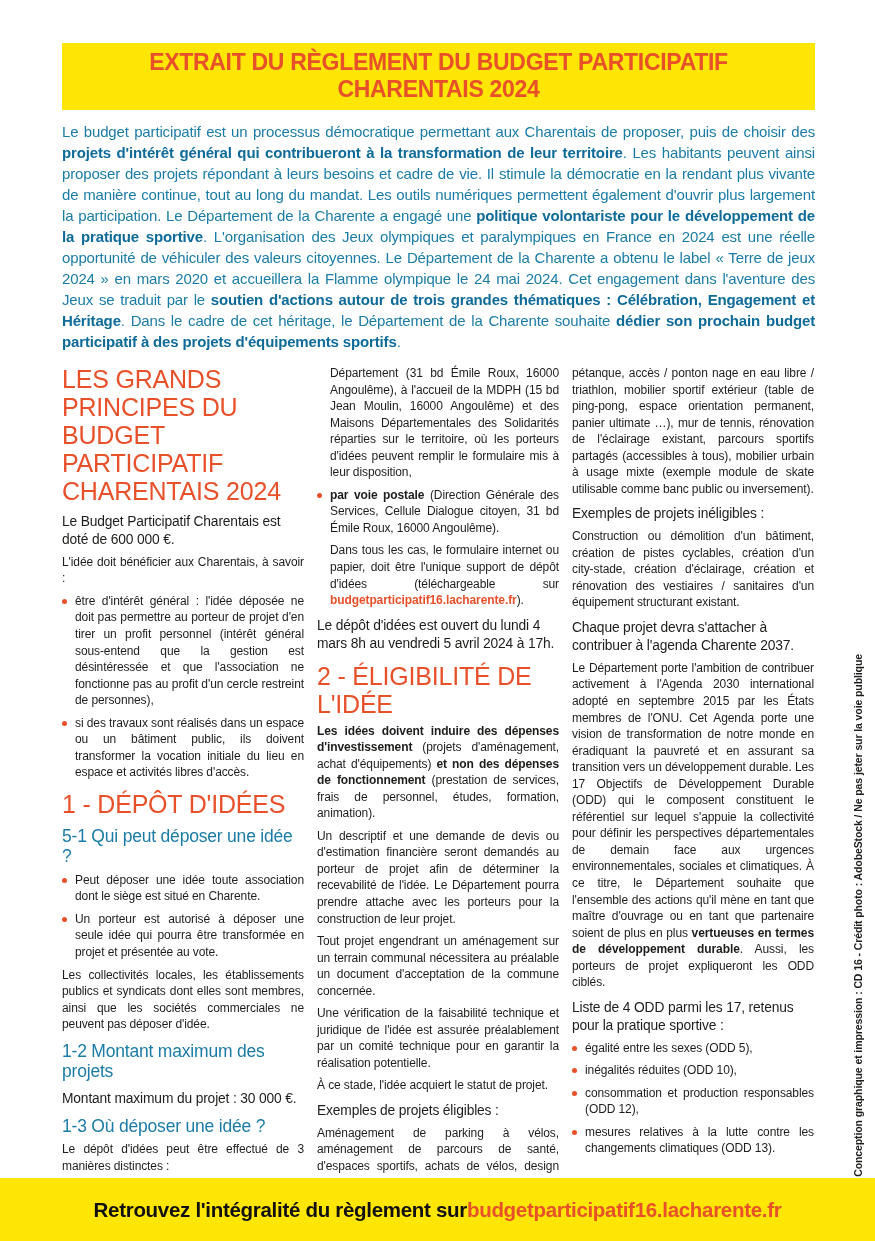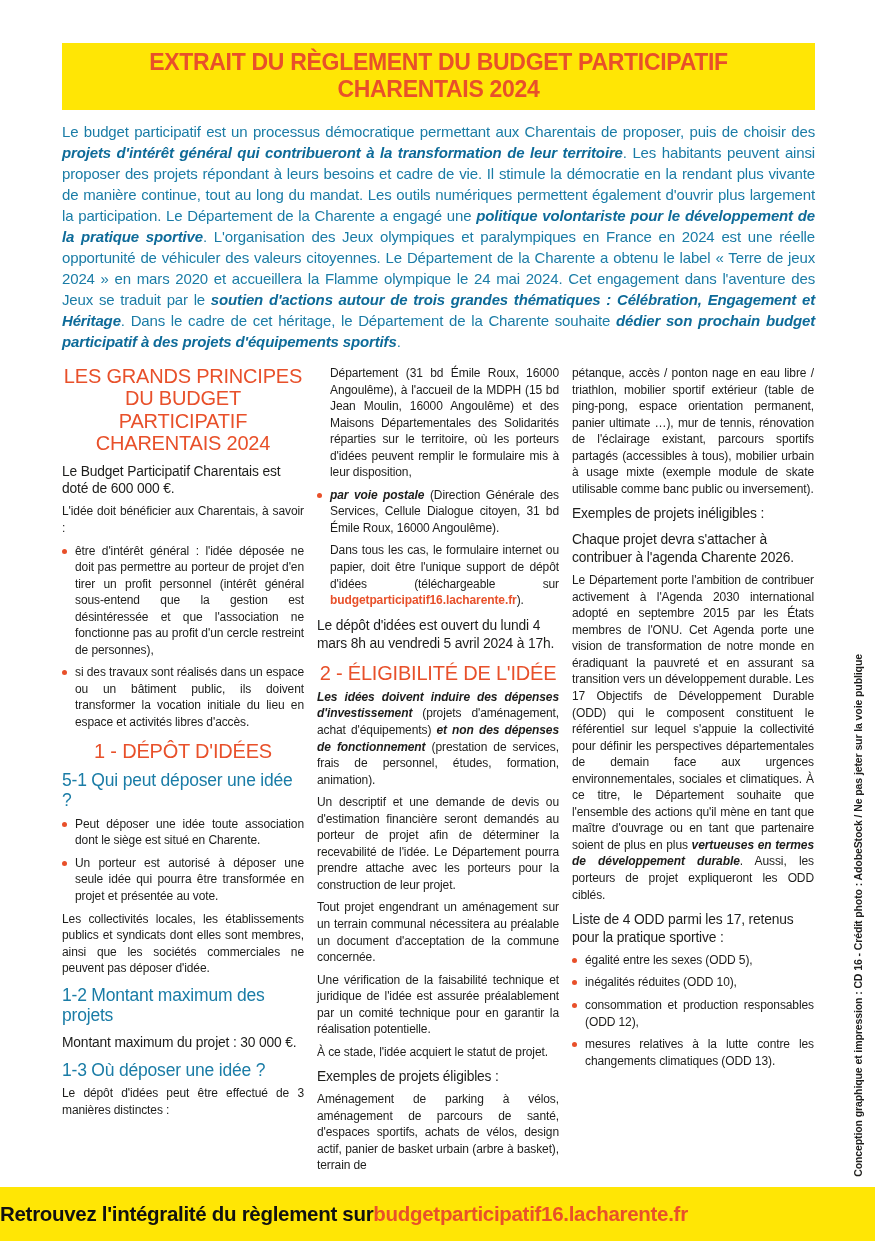--- a/index.html
+++ b/index.html
@@ -40,25 +40,24 @@
   .columns {
     display: flex;
     gap: 13px;
     margin-top: 13px;
   }
   .col { flex: 0 0 242px; width: 242px; }
   .block { margin: 0 0 6px; }
   .h-orange {
     color: var(--orange);
     font-weight: bold;
-    font-size: 20px;
+    font-size: 25px;
     line-height: 1.12;
     letter-spacing: -0.2px;
     margin: 9px 0 5px;
-    text-align: center;
   }
   .h-blue {
     color: var(--blue);
     font-weight: bold;
     font-size: 17.5px;
     line-height: 1.14;
     letter-spacing: -0.2px;
     margin: 9px 0 5px;
   }
   .col .block:first-child { margin-top: 0; }
@@ -80,40 +79,41 @@
   .p-indent { padding-left: 13px; }
   .bullet { position: relative; padding-left: 13px; }
   .dot {
     position: absolute;
     left: 0; top: 6px;
     width: 5px; height: 5px;
     border-radius: 50%;
     background: var(--orange);
   }
   .seg-n { font-weight: normal; }
-  .seg-b { font-weight: bold; font-style: italic; }
+  .seg-b { font-weight: bold; }
   .seg-ob { font-weight: bold; color: var(--orange); }
   .credit {
     position: absolute;
     right: 11px; bottom: 64px;
     writing-mode: vertical-rl;
     transform: rotate(180deg);
     font-size: 10.5px;
     font-weight: bold;
     letter-spacing: -0.1px;
     color: var(--ink);
     white-space: nowrap;
   }
   .footer {
     position: absolute;
     left: 0; right: 0; bottom: 0;
-    height: 54px;
+    height: 63px;
     background: var(--yellow);
     display: flex;
     align-items: center;
+    justify-content: center;
     font-weight: bold;
     font-size: 20.5px;
     letter-spacing: -0.3px;
     color: #111111;
   }
   .footer .seg-ob { color: var(--orange); }
 </style>
 </head>
 <body>
 
@@ -150,21 +150,22 @@
           <div class="block p"><span class="seg-n">Un descriptif et une demande de devis ou d'estimation financière seront demandés au porteur de projet afin de déterminer la recevabilité de l'idée. Le Département pourra prendre attache avec les porteurs pour la construction de leur projet.</span></div>
           <div class="block p"><span class="seg-n">Tout projet engendrant un aménagement sur un terrain communal nécessitera au préalable un document d'acceptation de la commune concernée.</span></div>
           <div class="block p"><span class="seg-n">Une vérification de la faisabilité technique et juridique de l'idée est assurée préalablement par un comité technique pour en garantir la réalisation potentielle.</span></div>
           <div class="block p"><span class="seg-n">À ce stade, l'idée acquiert le statut de projet.</span></div>
           <div class="block p-bold"><span class="seg-n">Exemples de projets éligibles :</span></div>
           <div class="block p"><span class="seg-n">Aménagement de parking à vélos, aménagement de parcours de santé, d'espaces sportifs, achats de vélos, design actif, panier de basket urbain (arbre à basket), terrain de</span></div>
         </div>
       <div class="col">
           <div class="block p"><span class="seg-n">pétanque, accès / ponton nage en eau libre / triathlon, mobilier sportif extérieur (table de ping-pong, espace orientation permanent, panier ultimate …), mur de tennis, rénovation de l'éclairage existant, parcours sportifs partagés (accessibles à tous), mobilier urbain à usage mixte (exemple module de skate utilisable comme banc public ou inversement).</span></div>
           <div class="block p-bold"><span class="seg-n">Exemples de projets inéligibles :</span></div>
-          <div class="block p-bold"><span class="seg-n">Chaque projet devra s'attacher à contribuer à l'agenda Charente 2026.</span></div>
+          <div class="block p"><span class="seg-n">Construction ou démolition d'un bâtiment, création de pistes cyclables, création d'un city-stade, création d'éclairage, création et rénovation des vestiaires / sanitaires d'un équipement structurant existant.</span></div>
+          <div class="block p-bold"><span class="seg-n">Chaque projet devra s'attacher à contribuer à l'agenda Charente 2037.</span></div>
           <div class="block p"><span class="seg-n">Le Département porte l'ambition de contribuer activement à l'Agenda 2030 international adopté en septembre 2015 par les États membres de l'ONU. Cet Agenda porte une vision de transformation de notre monde en éradiquant la pauvreté et en assurant sa transition vers un développement durable. Les 17 Objectifs de Développement Durable (ODD) qui le composent constituent le référentiel sur lequel s'appuie la collectivité pour définir les perspectives départementales de demain face aux urgences environnementales, sociales et climatiques. À ce titre, le Département souhaite que l'ensemble des actions qu'il mène en tant que maître d'ouvrage ou en tant que partenaire soient de plus en plus </span><span class="seg-b">vertueuses en termes de développement durable</span><span class="seg-n">. Aussi, les porteurs de projet expliqueront les ODD ciblés.</span></div>
           <div class="block p-bold"><span class="seg-n">Liste de 4 ODD parmi les 17, retenus pour la pratique sportive :</span></div>
           <div class="block bullet"><span class="dot"></span><span class="seg-n">égalité entre les sexes (ODD 5),</span></div>
           <div class="block bullet"><span class="dot"></span><span class="seg-n">inégalités réduites (ODD 10),</span></div>
           <div class="block bullet"><span class="dot"></span><span class="seg-n">consommation et production responsables (ODD 12),</span></div>
           <div class="block bullet"><span class="dot"></span><span class="seg-n">mesures relatives à la lutte contre les changements climatiques (ODD 13).</span></div>
         </div>
     </div>
   </div>
   <div class="credit">Conception graphique et impression : CD 16 - Crédit photo : AdobeStock / Ne pas jeter sur la voie publique</div>

